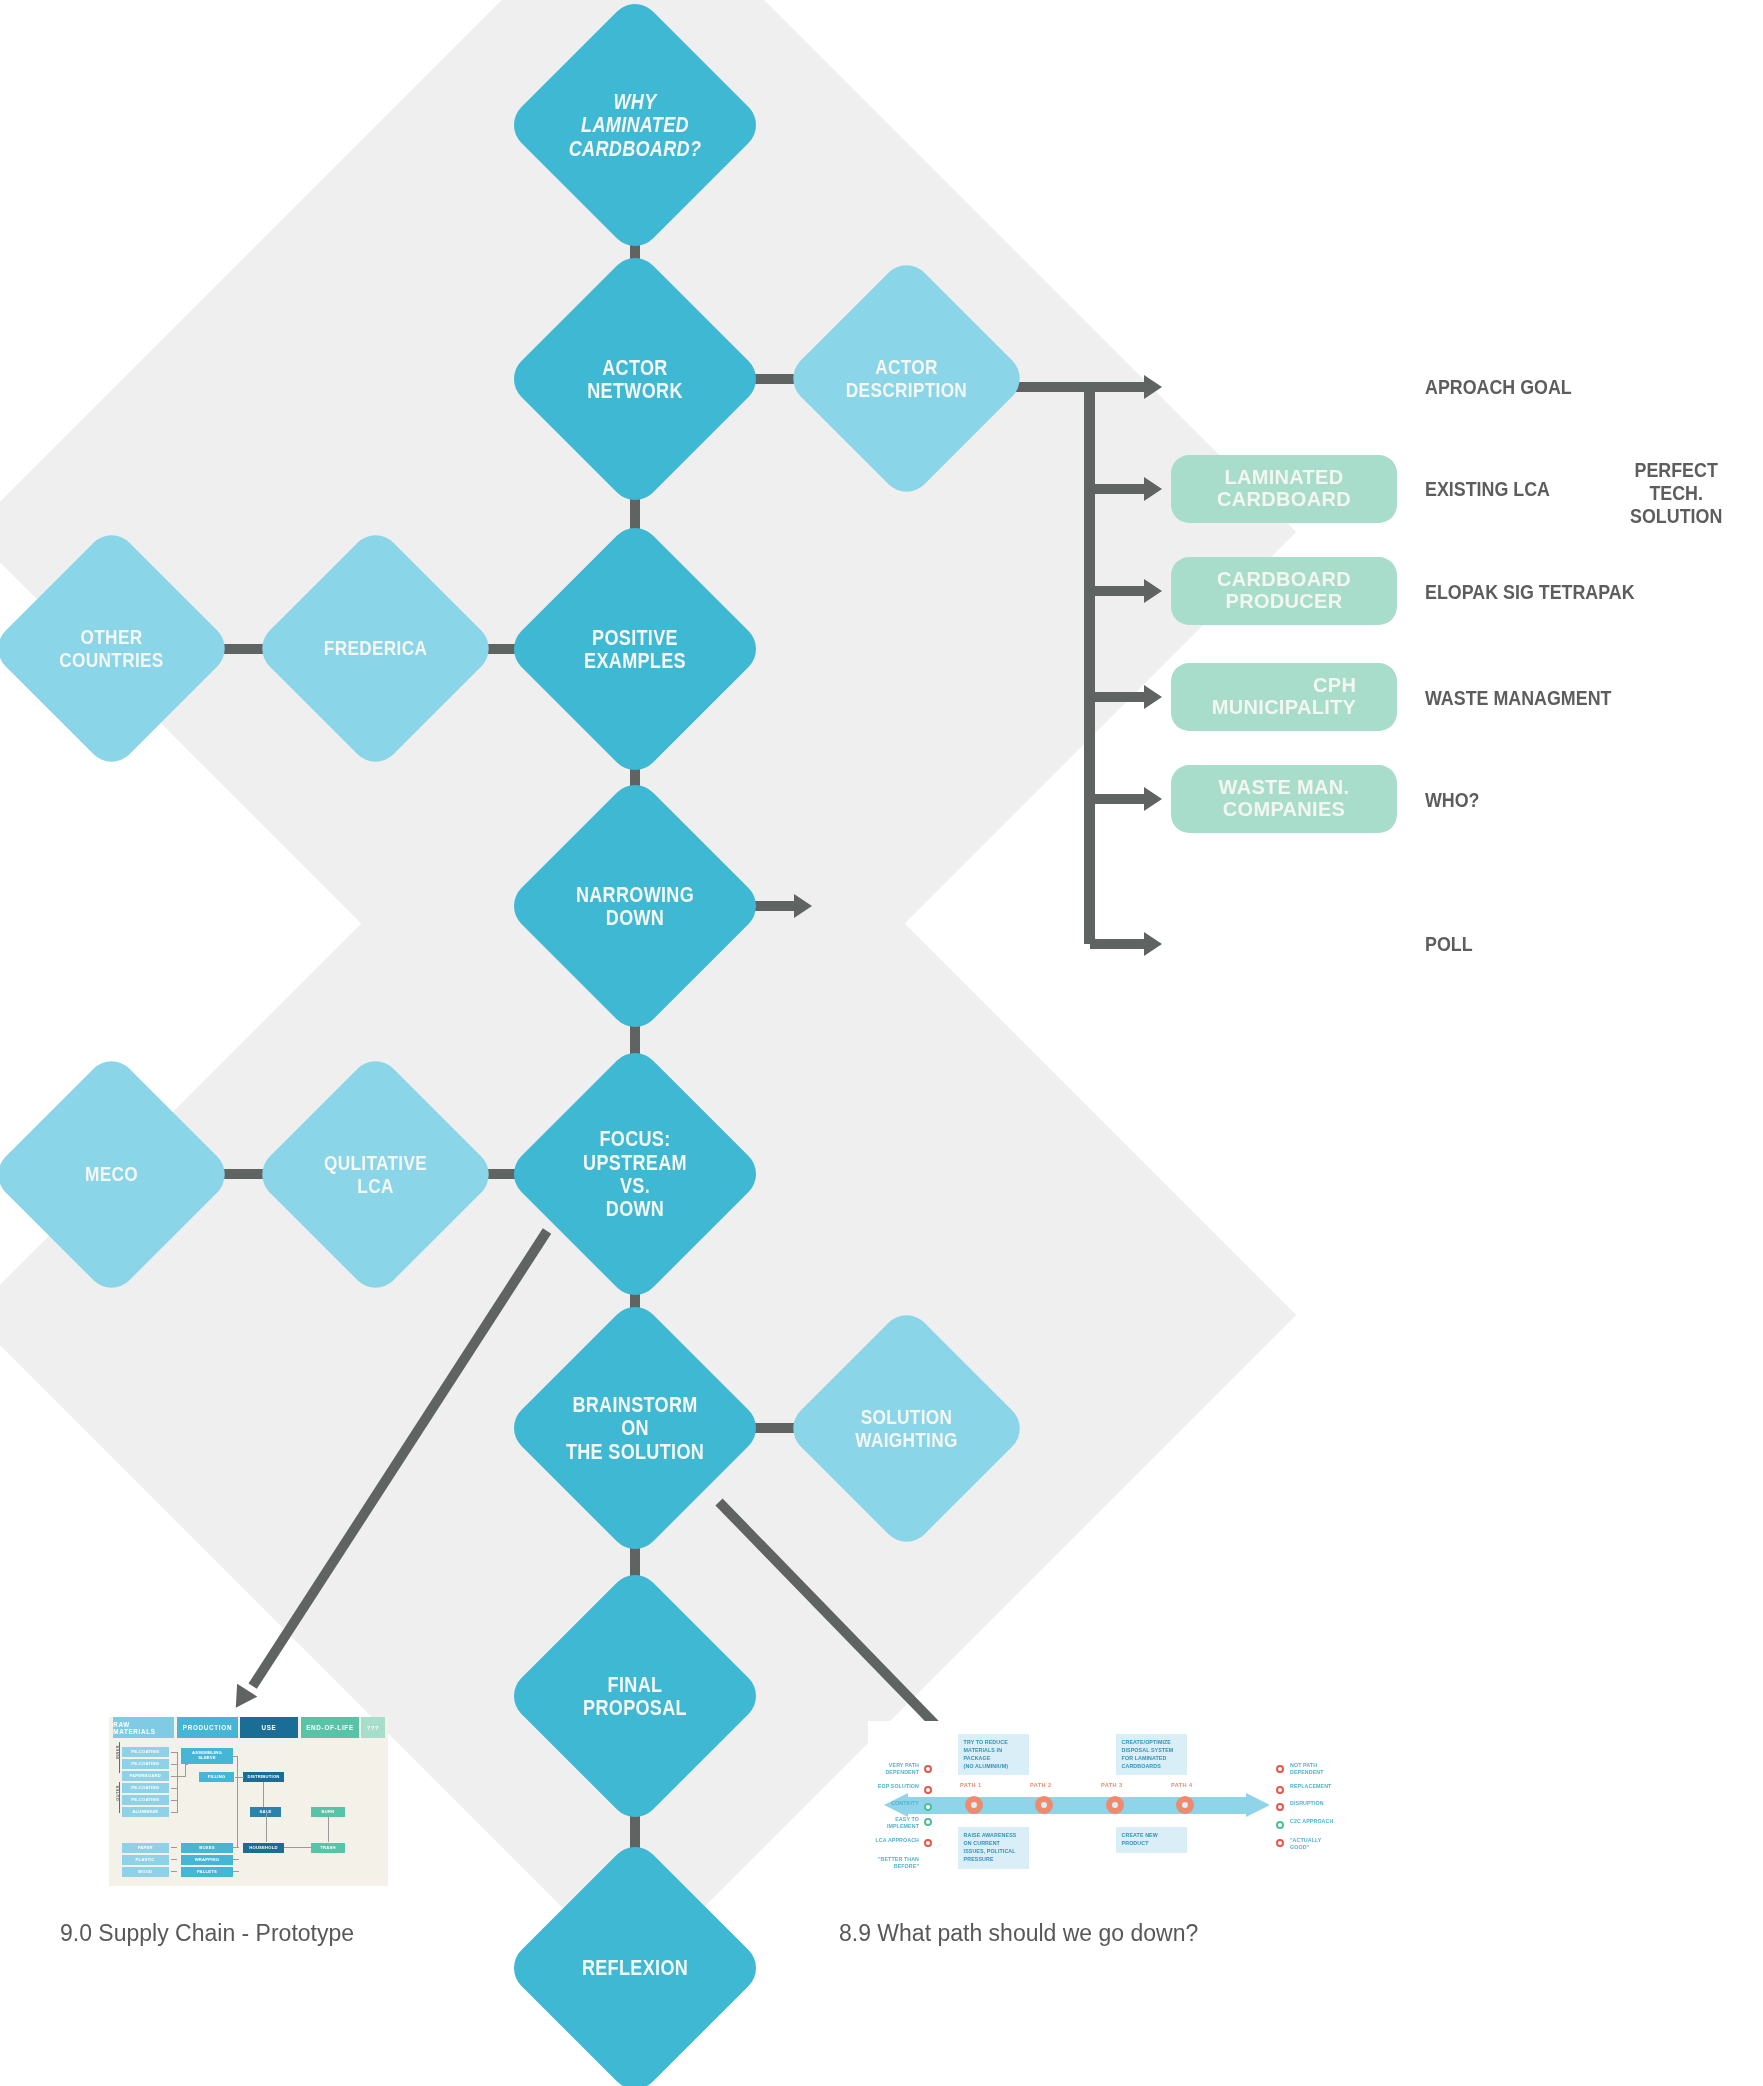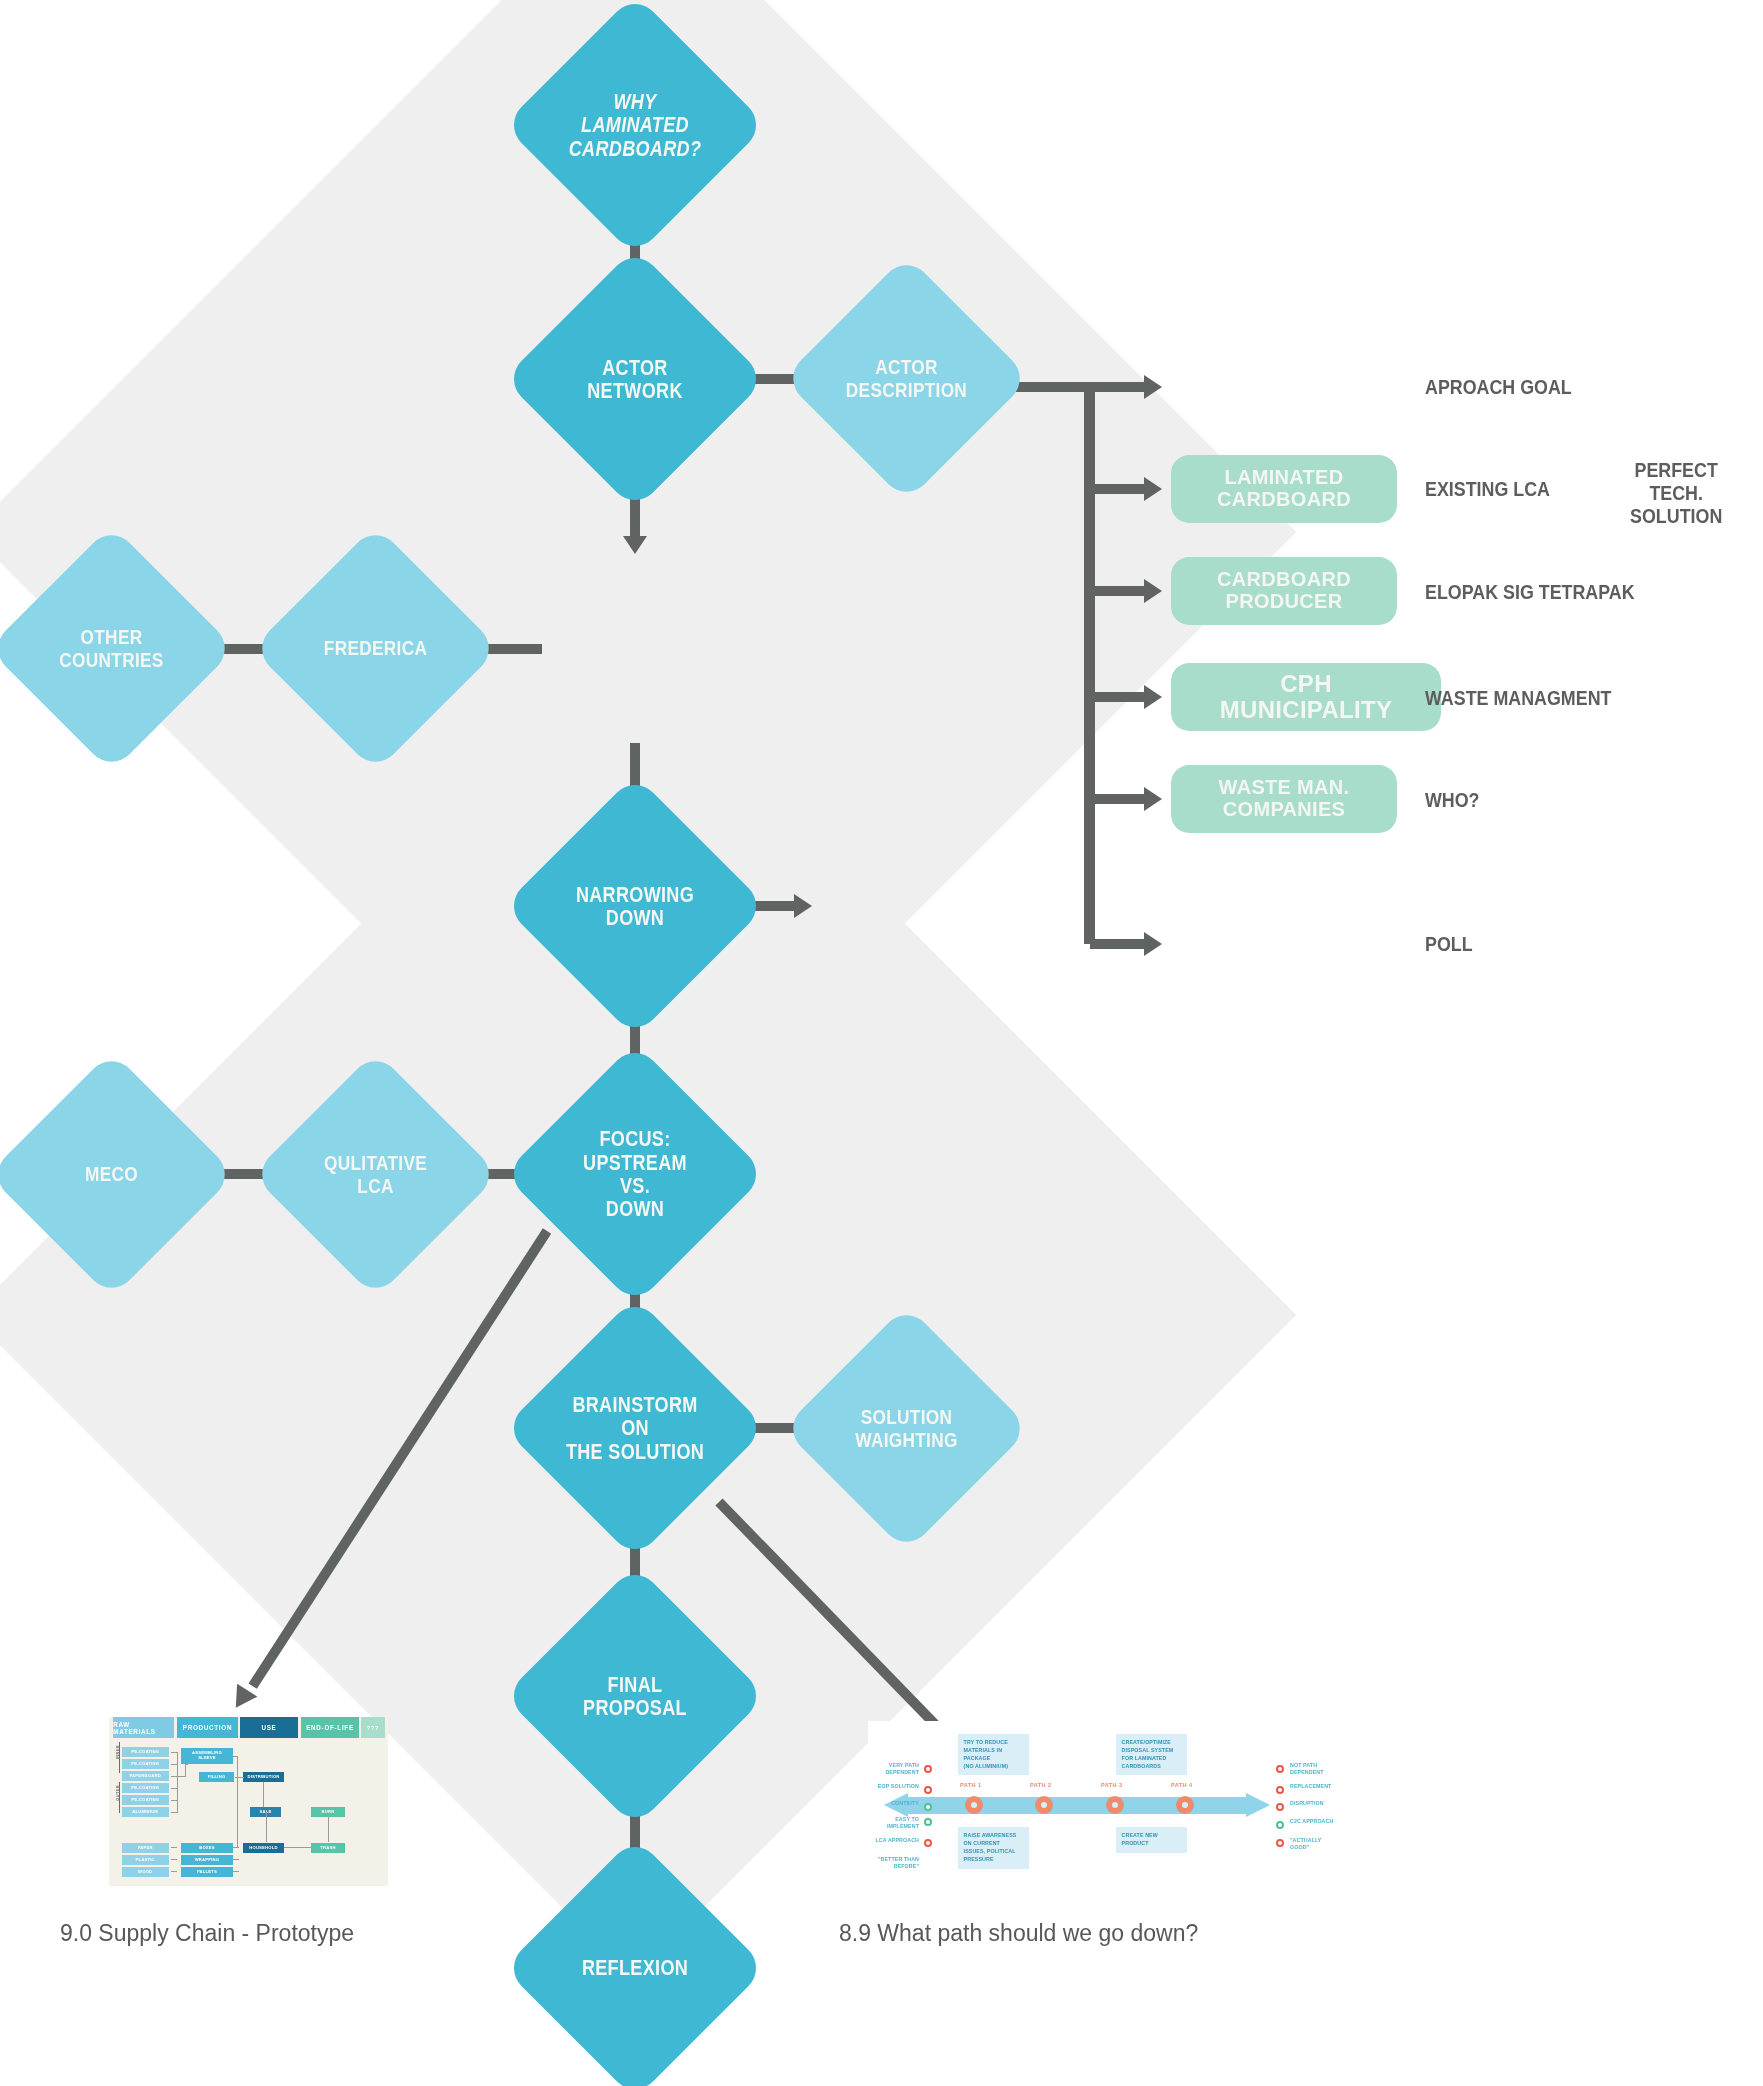--- a/index.html
+++ b/index.html
@@ -133,20 +133,25 @@
     </div>
     <div class="dia" style="left: 542px; top: 286px; width: 186px; height: 186px;">
       <div class="shape" style="background: rgb(63, 184, 212);"></div>
       <div class="lbl" style="font-size: 22px;">ACTOR
 NETWORK</div>
     </div>
     <div class="dia" style="left: 819px; top: 291px; width: 175px; height: 175px;">
       <div class="shape" style="background: rgb(139, 213, 232);"></div>
       <div class="lbl" style="font-size: 21px;">ACTOR
 DESCRIPTION</div>
+    </div>
+    <div class="dia" style="left: 542px; top: 556px; width: 186px; height: 186px;">
+      <div class="shape" style="background: rgb(63, 184, 212);"></div>
+      <div class="lbl" style="font-size: 22px;">POSITIVE
+EXAMPLES</div>
     </div>
     <div class="dia" style="left: 288px; top: 561px; width: 175px; height: 175px;">
       <div class="shape" style="background: rgb(139, 213, 232);"></div>
       <div class="lbl" style="font-size: 21px;">FREDERICA</div>
     </div>
     <div class="dia" style="left: 24px; top: 561px; width: 175px; height: 175px;">
       <div class="shape" style="background: rgb(139, 213, 232);"></div>
       <div class="lbl" style="font-size: 21px;">OTHER
 COUNTRIES</div>
     </div>
@@ -232,21 +237,21 @@
     <div class="pill" style="left: 1171px; top: 455px; width: 226px; height: 68px; background: rgb(168, 220, 203); font-size: 20px;">LAMINATED
 CARDBOARD</div>
     <div class="note" style="left: 1425px; top: 477px; font-size: 21px;">EXISTING LCA</div>
     <div class="bar" style="left: 1090px; top: 586px; width: 54px; height: 10px; background: rgb(95, 99, 97);"></div>
     <div class="arrow-r" style="left: 1144px; top: 579px; border-left-color: rgb(95, 99, 97);"></div>
     <div class="pill" style="left: 1171px; top: 557px; width: 226px; height: 68px; background: rgb(168, 220, 203); font-size: 20px;">CARDBOARD
 PRODUCER</div>
     <div class="note" style="left: 1425px; top: 580px; font-size: 21px;">ELOPAK  SIG  TETRAPAK</div>
     <div class="bar" style="left: 1090px; top: 692px; width: 54px; height: 10px; background: rgb(95, 99, 97);"></div>
     <div class="arrow-r" style="left: 1144px; top: 685px; border-left-color: rgb(95, 99, 97);"></div>
-    <div class="pill" style="left: 1171px; top: 663px; width: 270px; height: 68px; background: rgb(168, 220, 203); font-size: 24px;">CPH
+    <div class="pill" style="left: 1171px; top: 663px; width: 226px; height: 68px; background: rgb(168, 220, 203); font-size: 20px; text-align: right;">CPH
 MUNICIPALITY</div>
     <div class="note" style="left: 1425px; top: 686px; font-size: 21px;">WASTE MANAGMENT</div>
     <div class="bar" style="left: 1090px; top: 794px; width: 54px; height: 10px; background: rgb(95, 99, 97);"></div>
     <div class="arrow-r" style="left: 1144px; top: 787px; border-left-color: rgb(95, 99, 97);"></div>
     <div class="pill" style="left: 1171px; top: 765px; width: 226px; height: 68px; background: rgb(168, 220, 203); font-size: 20px;">WASTE MAN.
 COMPANIES</div>
     <div class="note" style="left: 1425px; top: 788px; font-size: 21px;">WHO?</div>
     <div class="bar" style="left: 1090px; top: 939px; width: 54px; height: 10px; background: rgb(95, 99, 97);"></div>
     <div class="arrow-r" style="left: 1144px; top: 932px; border-left-color: rgb(95, 99, 97);"></div>
     <div class="note" style="left: 1425px; top: 932px; font-size: 21px;">POLL</div>

